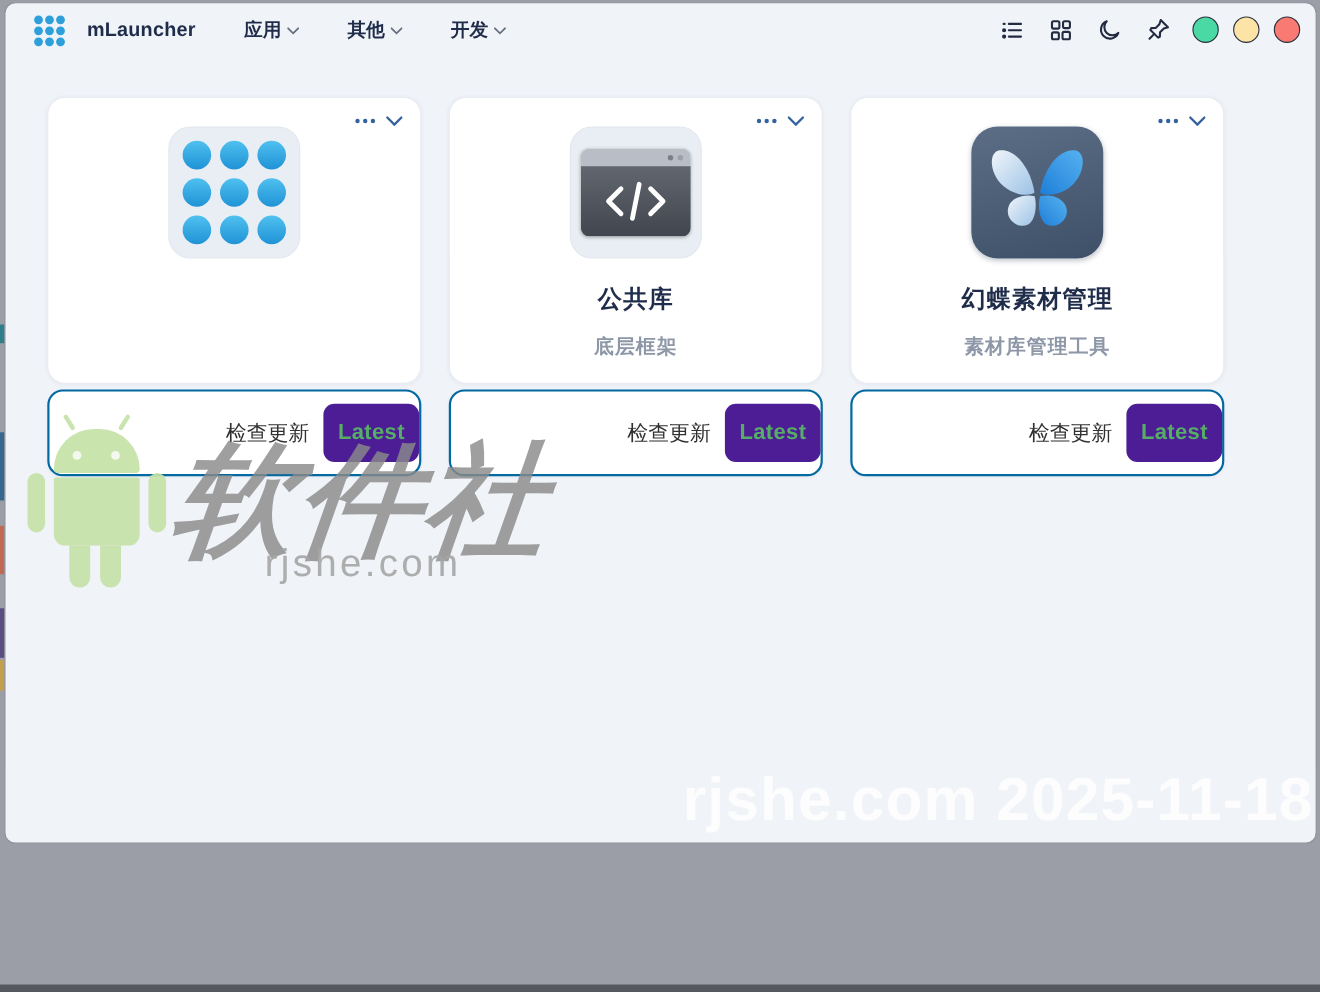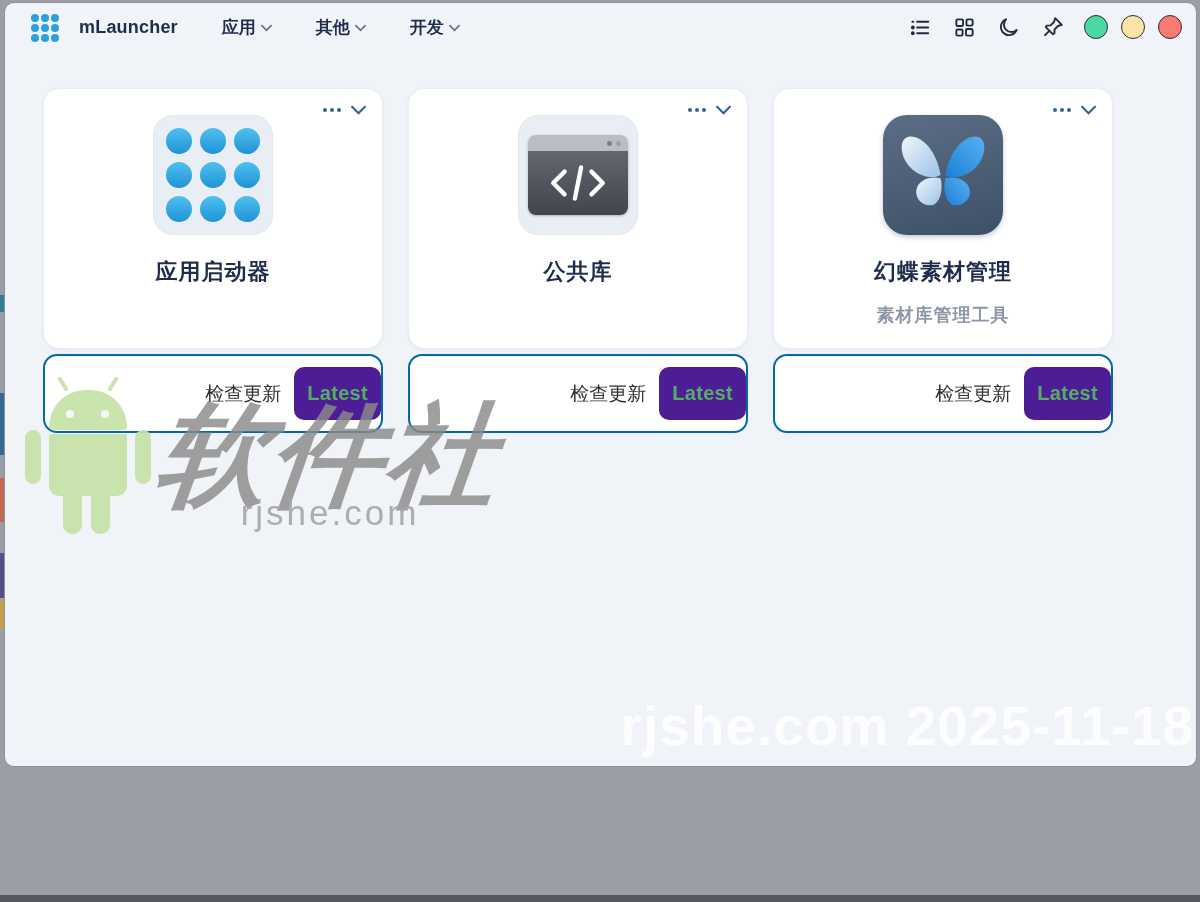--- a/index.html
+++ b/index.html
@@ -180,21 +180,20 @@
                 <i></i>
                 <i></i>
                 <i></i>
                 <i></i>
                 <i></i>
                 <i></i>
                 <i></i>
               </div>
           </div>
         </div>
-        <div class="card-title">应用启动器</div>
       </div>
       <div class="card-footer">
         <div class="footer-btn">
           <span class="btn-label">检查更新</span>
           <span class="badge">Latest</span>
         </div>
       </div>
     </div>
 
     <div class="card-col">
@@ -220,20 +219,21 @@
                 <svg width="62" height="42" viewBox="0 0 60 40" fill="none" stroke="#fff" stroke-width="4.2" stroke-linecap="round" stroke-linejoin="round">
                   <path d="M17 9 L6 20 L17 31"></path>
                     <path d="M43 9 L54 20 L43 31"></path>
                     <line x1="33" y1="5" x2="27" y2="35"></line>
                 </svg>
               </div>
             </div>
           </div>
         </div>
         <div class="card-title">公共库</div>
+        <div class="card-sub">底层框架</div>
       </div>
       <div class="card-footer">
         <div class="footer-btn">
           <span class="btn-label">检查更新</span>
           <span class="badge">Latest</span>
         </div>
       </div>
     </div>
 
     <div class="card-col">

